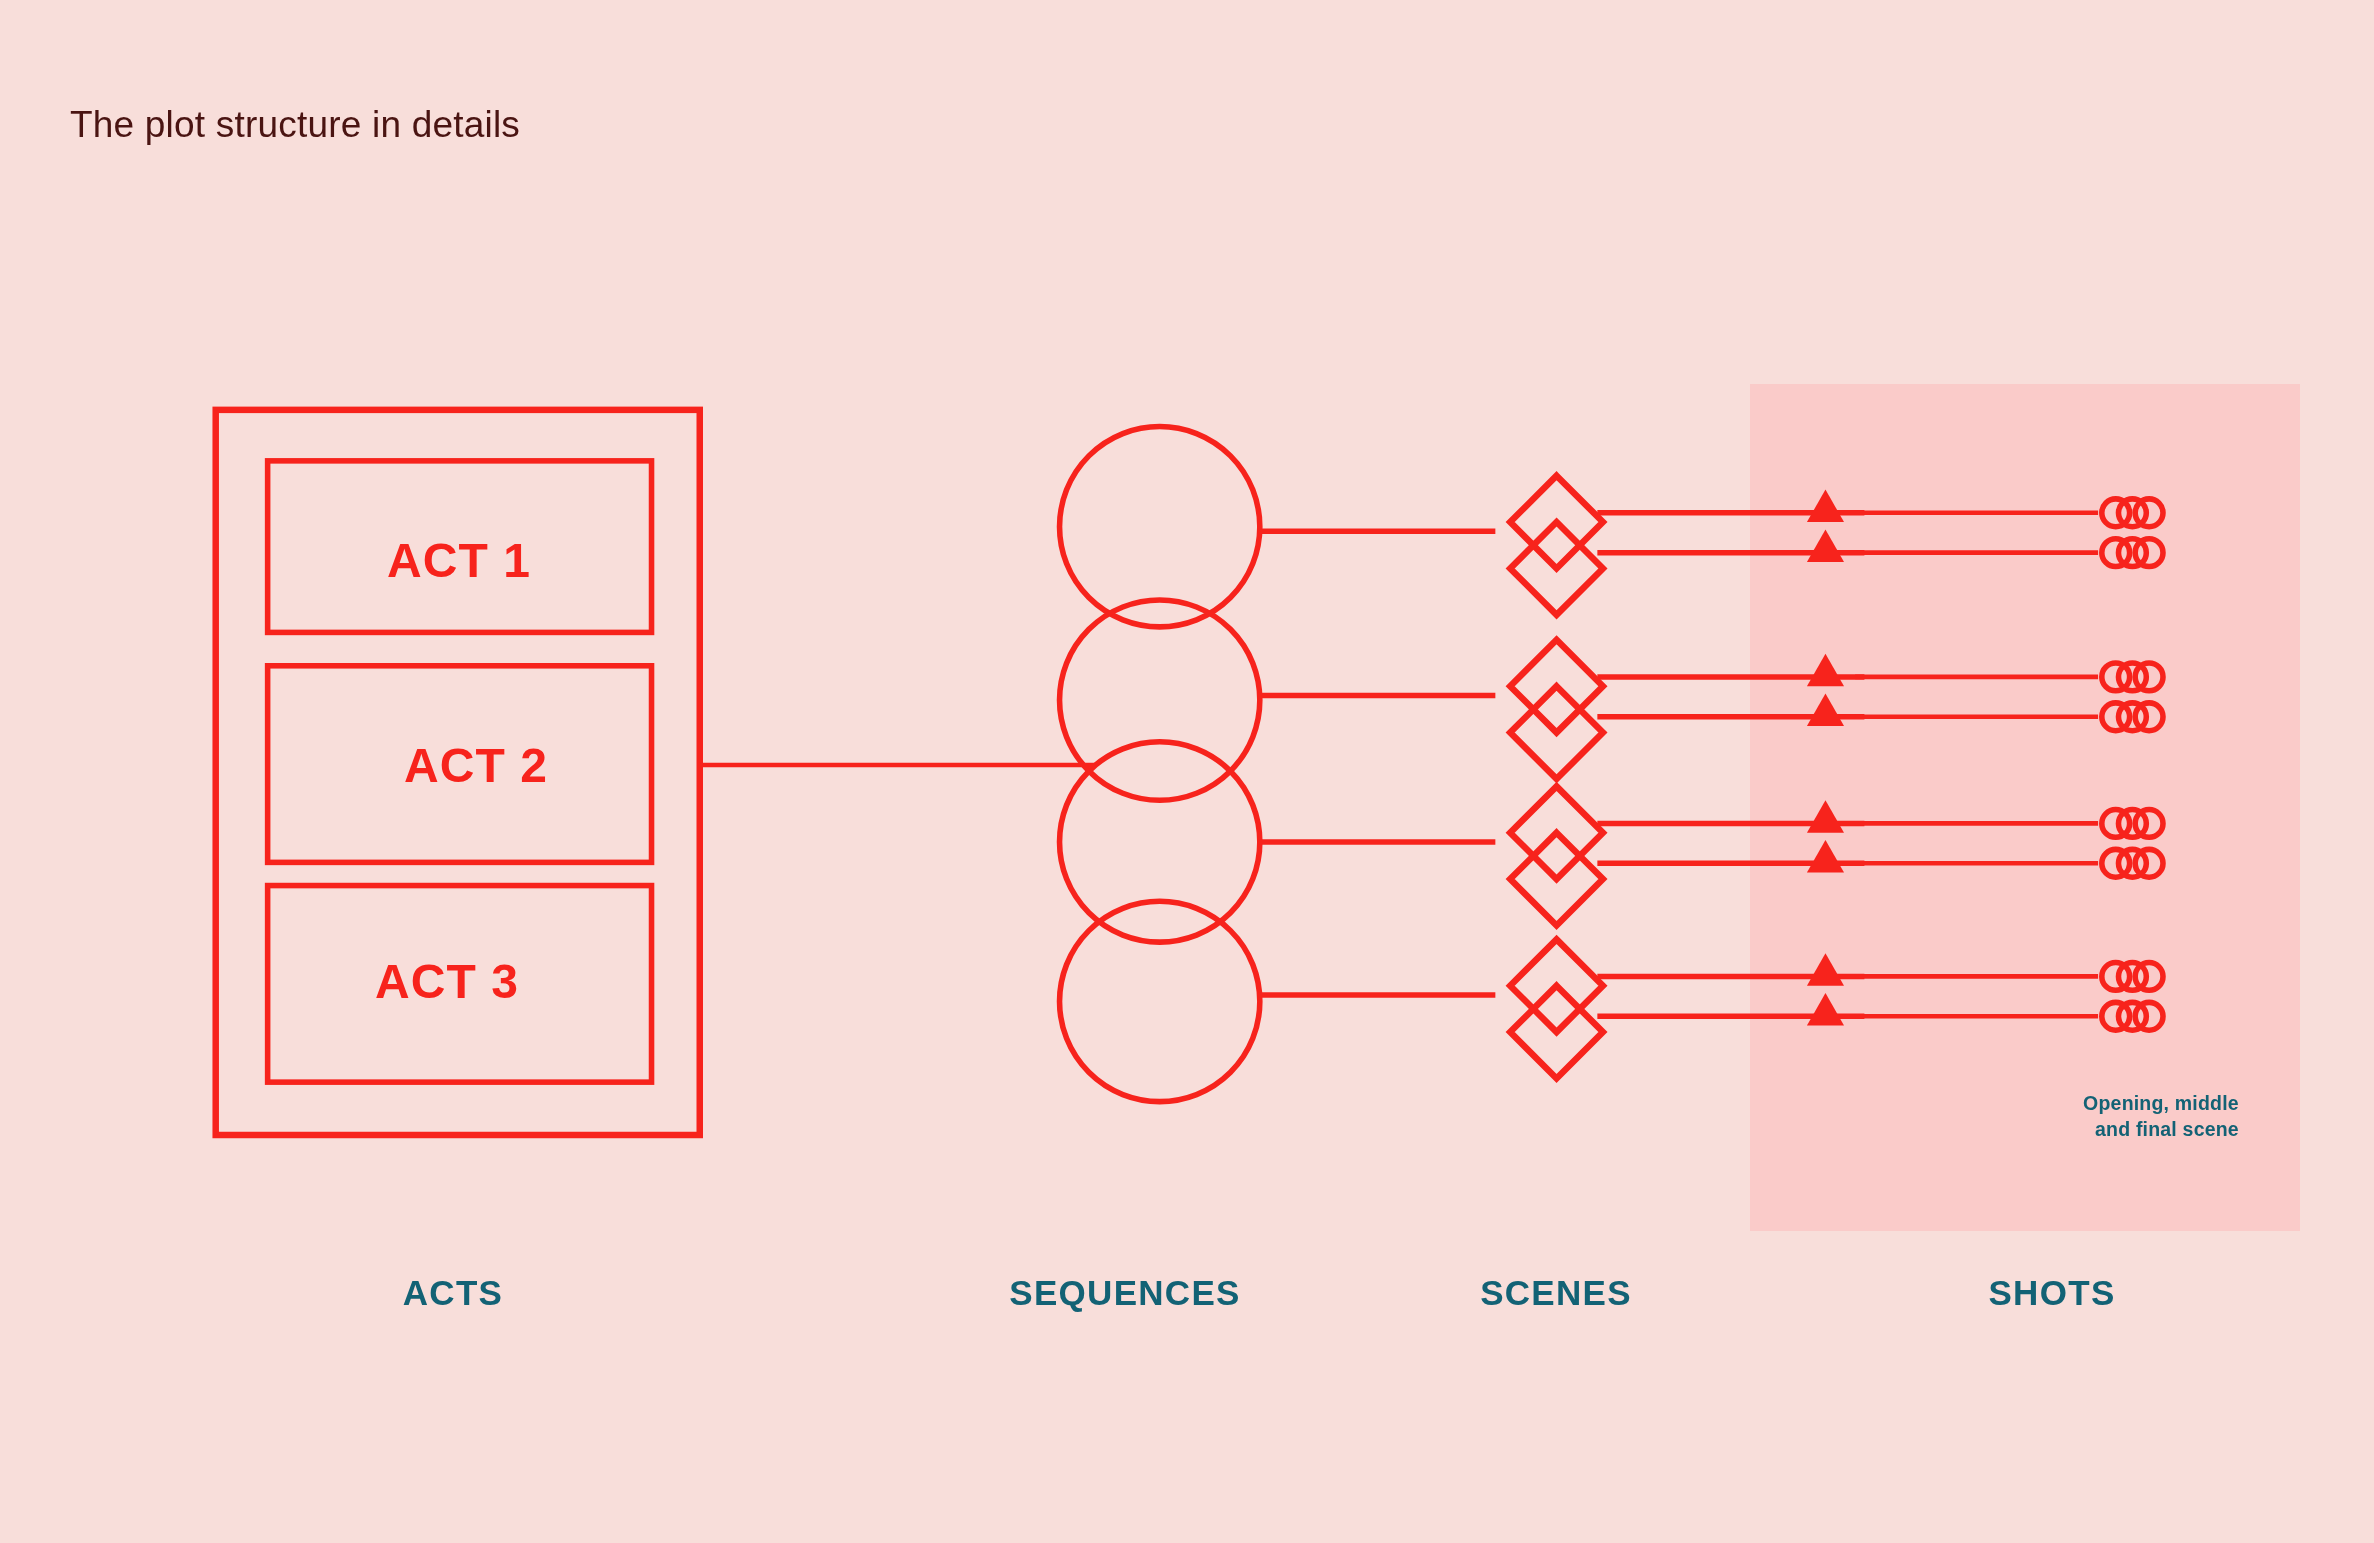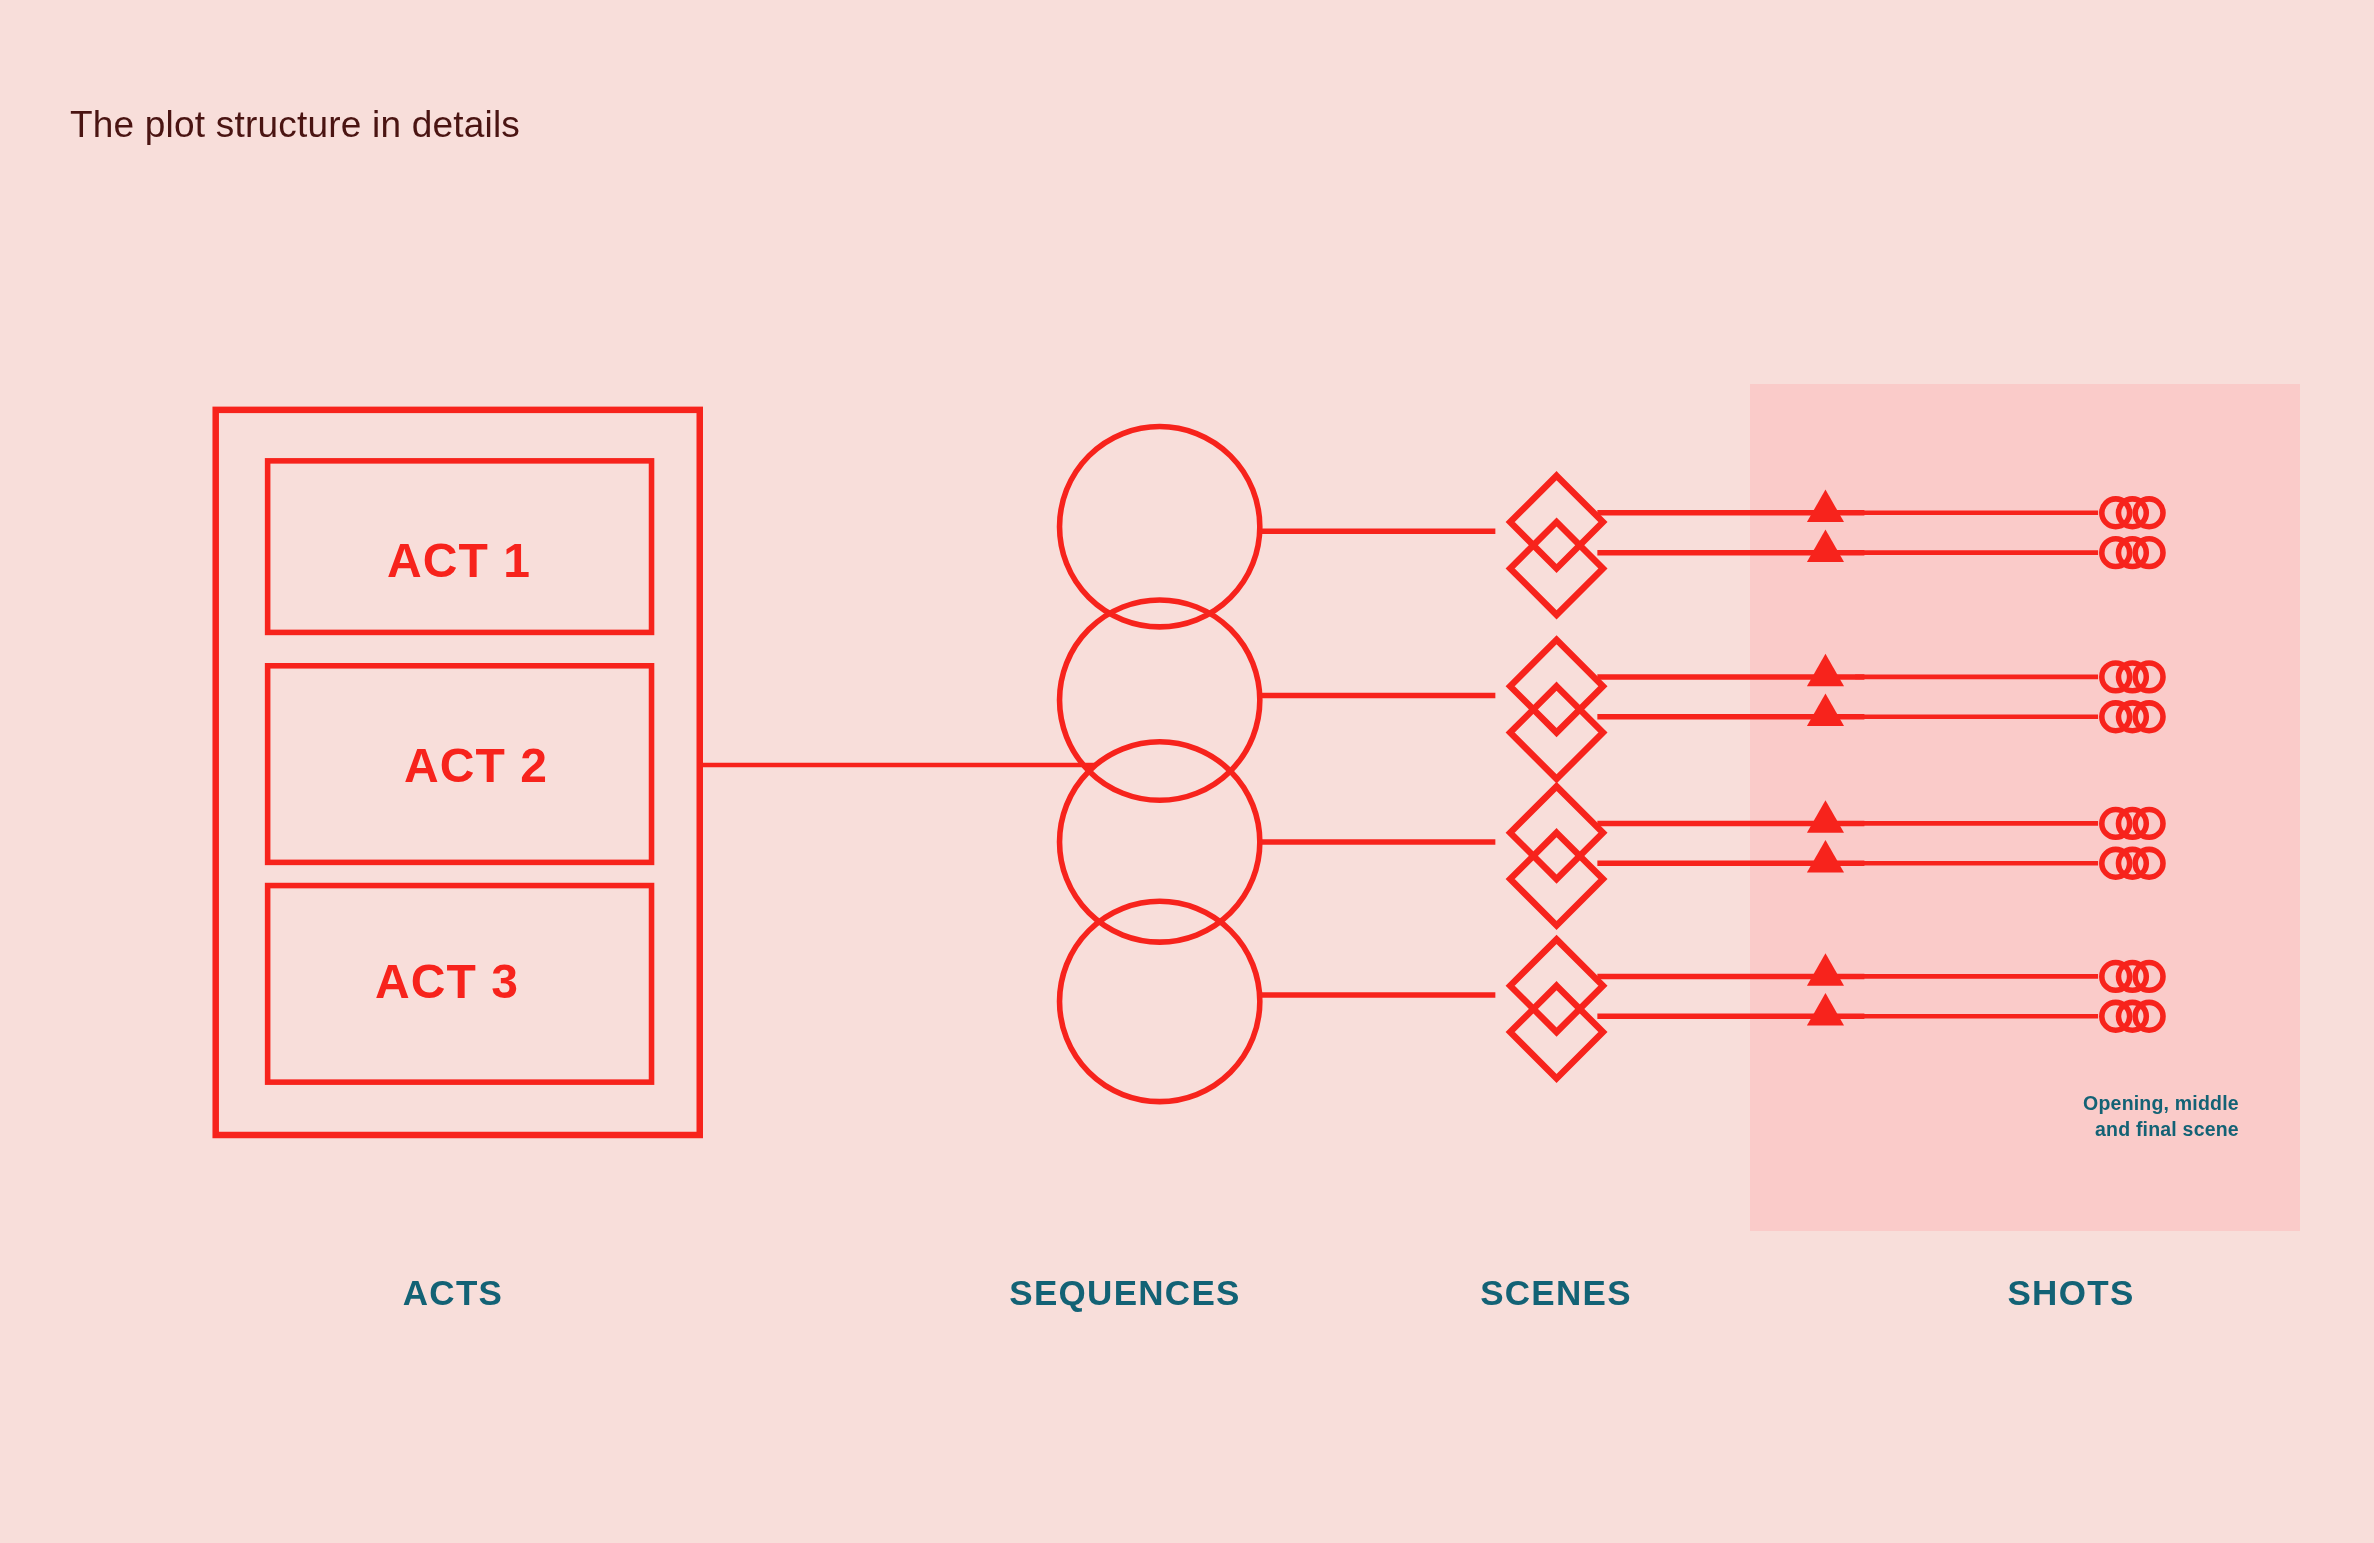--- a/index.html
+++ b/index.html
@@ -53,21 +53,21 @@
     font-size: 35px;
     font-weight: 700;
     color: #136275;
     letter-spacing: 1.3px;
     transform: translateX(-50%);
     white-space: nowrap;
   }
   .col-label.acts      { left: 453px;  top: 1273px; }
   .col-label.sequences { left: 1125px; top: 1273px; }
   .col-label.scenes    { left: 1556px; top: 1273px; }
-  .col-label.shots     { left: 2052px; top: 1273px; margin-left: 19px; }
+  .col-label.shots     { left: 2052px; top: 1273px; }
 
   .act-text {
     position: absolute;
     font-size: 48px;
     font-weight: 700;
     color: #F7231C;
     letter-spacing: 1.1px;
     transform: translate(-50%, -50%);
     white-space: nowrap;
   }

